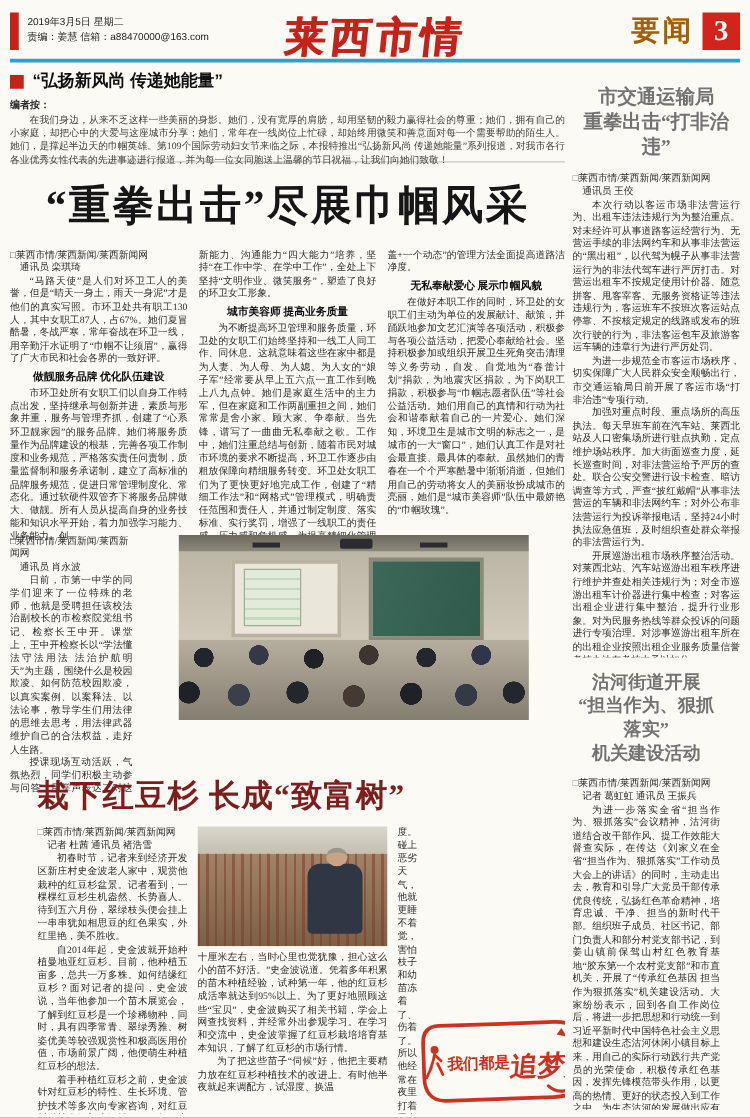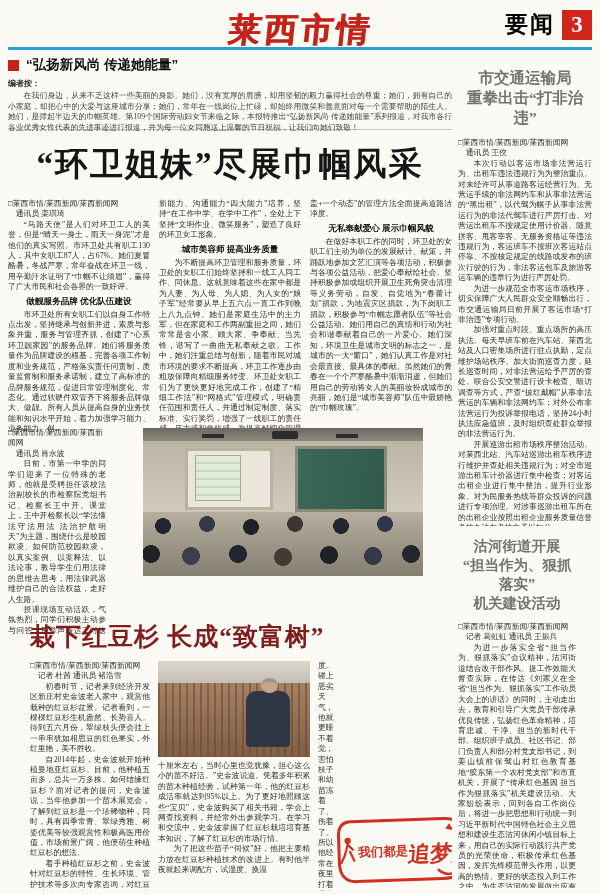--- a/index.html
+++ b/index.html
@@ -5,21 +5,21 @@
 *{margin:0;padding:0;box-sizing:border-box}
 html,body{background:#9a9a9a}
 .page{position:relative;width:600px;height:894px;margin:0 auto;background:#fbfaf5;overflow:hidden;color:#2b2b2b;font-family:"Liberation Serif",serif}
 
 .hdr{position:absolute;top:8px;left:8px;right:8px;height:38px}
 .hdr-left{position:absolute;left:0;top:2px;display:flex;align-items:flex-start}
 .red-bar{width:7px;height:30px;background:#c5231a;margin-right:7px}
 .date-block{font-family:"Liberation Sans",sans-serif;font-size:8px;line-height:12px;color:#222;padding-top:2px}
 .masthead{position:absolute;left:50%;top:0;transform:translateX(-50%) skewX(-6deg);font-size:33px;font-weight:900;color:#c5231a;letter-spacing:3px;white-space:nowrap;text-shadow:1px 0 0 #c5231a}
 .hdr-right{position:absolute;right:0;top:1px;display:flex;align-items:center}
-.section-label{font-size:23px;font-weight:900;color:#000000;letter-spacing:2px;margin-right:7px;font-family:"Liberation Sans",sans-serif}
+.section-label{font-size:23px;font-weight:900;color:#a16207;letter-spacing:2px;margin-right:7px;font-family:"Liberation Sans",sans-serif}
 .pagenum{width:30px;height:30px;background:#d1251b;color:#fff;font-size:23px;font-weight:900;display:flex;align-items:center;justify-content:center;font-family:"Liberation Serif",serif}
 .blue-rule{position:absolute;top:47px;left:8px;right:8px;height:3px;background:#2aa0d8}
 
 .left-zone{position:absolute;left:8px;top:56px;width:444px;height:832px}
 .right-zone{position:absolute;left:458px;top:56px;width:134px;height:832px}
 
 .bp{font-size:7.8px;line-height:10.4px;text-align:justify;text-indent:2em;color:#2d2d2d}
 .bp.noind{text-indent:0}
 .byline{font-size:7.8px;line-height:10.4px;color:#2d2d2d}
 .byline2{font-weight:normal;text-indent:1em}
@@ -85,41 +85,48 @@
 .rz-title{text-align:center;font-size:15.5px;font-weight:900;line-height:20px;color:#737373;margin:12px 0 10px}
 .street{position:absolute;top:473px;left:0;right:16px;height:359px;overflow:hidden}
 .rz-title.street-t{font-size:14.5px;line-height:19px;margin:8px 0 9px}
 </style>
 </head>
 <body>
 
 <div class="page">
 
   <header class="hdr">
+    <div class="hdr-left">
+      <div class="red-bar"></div>
+      <div class="date-block">
+        <div>2019年3月5日 星期二</div>
+        <div>责编：姜慧 信箱：a88470000@163.com</div>
+      </div>
+    </div>
     <div class="masthead">莱西市情</div>
     <div class="hdr-right">
       <span class="section-label">要闻</span>
       <span class="pagenum">3</span>
     </div>
   </header>
   <div class="blue-rule"></div>
 
   <section class="left-zone">
 
     <div class="note">
       <div class="note-titlerow">
         <span class="note-sq"></span>
         <span class="note-title">“弘扬新风尚 传递她能量”</span>
       </div>
       <div class="note-label">编者按：</div>
       <p class="note-body">在我们身边，从来不乏这样一些美丽的身影。她们，没有宽厚的肩膀，却用坚韧的毅力赢得社会的尊重；她们，拥有自己的小家庭，却把心中的大爱与这座城市分享；她们，常年在一线岗位上忙碌，却始终用微笑和善意面对每一个需要帮助的陌生人。她们，是撑起半边天的巾帼英雄。第109个国际劳动妇女节来临之际，本报特推出“弘扬新风尚 传递她能量”系列报道，对我市各行各业优秀女性代表的先进事迹进行报道，并为每一位女同胞送上温馨的节日祝福，让我们向她们致敬！</p>
     </div>
 
     <article class="lead">
-      <h1 class="lead-title">“环卫姐妹”尽展巾帼风采</h1>
+      <h1 class="lead-title">“重拳出击”尽展巾帼风采</h1>
       <div class="cols3">
         <div class="col">
             <div class="byline">□莱西市情/莱西新闻/莱西新闻网</div>
             <div class="byline byline2">通讯员 栾琪琦</div>
             <p class="bp">“马路天使”是人们对环卫工人的美誉，但是“晴天一身土，雨天一身泥”才是他们的真实写照。市环卫处共有职工130人，其中女职工87人，占67%。她们夏冒酷暑，冬战严寒，常年奋战在环卫一线，用辛勤汗水证明了“巾帼不让须眉”，赢得了广大市民和社会各界的一致好评。</p>
             <div class="subhead">做靓服务品牌 优化队伍建设</div>
             <p class="bp">市环卫处所有女职工们以自身工作特点出发，坚持继承与创新并进，素质与形象并重，服务与管理齐抓，创建了“心系环卫靓家园”的服务品牌。她们将服务质量作为品牌建设的根基，完善各项工作制度和业务规范，严格落实责任问责制，质量监督制和服务承诺制，建立了高标准的品牌服务规范，促进日常管理制度化、常态化。通过软硬件双管齐下将服务品牌做大、做靓。所有人员从提高自身的业务技能和知识水平开始，着力加强学习能力、业务能力、创</p>
           </div>
         <div class="col">
             <p class="bp noind">新能力、沟通能力“四大能力”培养，坚持“在工作中学、在学中工作”，全处上下坚持“文明作业、微笑服务”，塑造了良好的环卫女工形象。</p>

